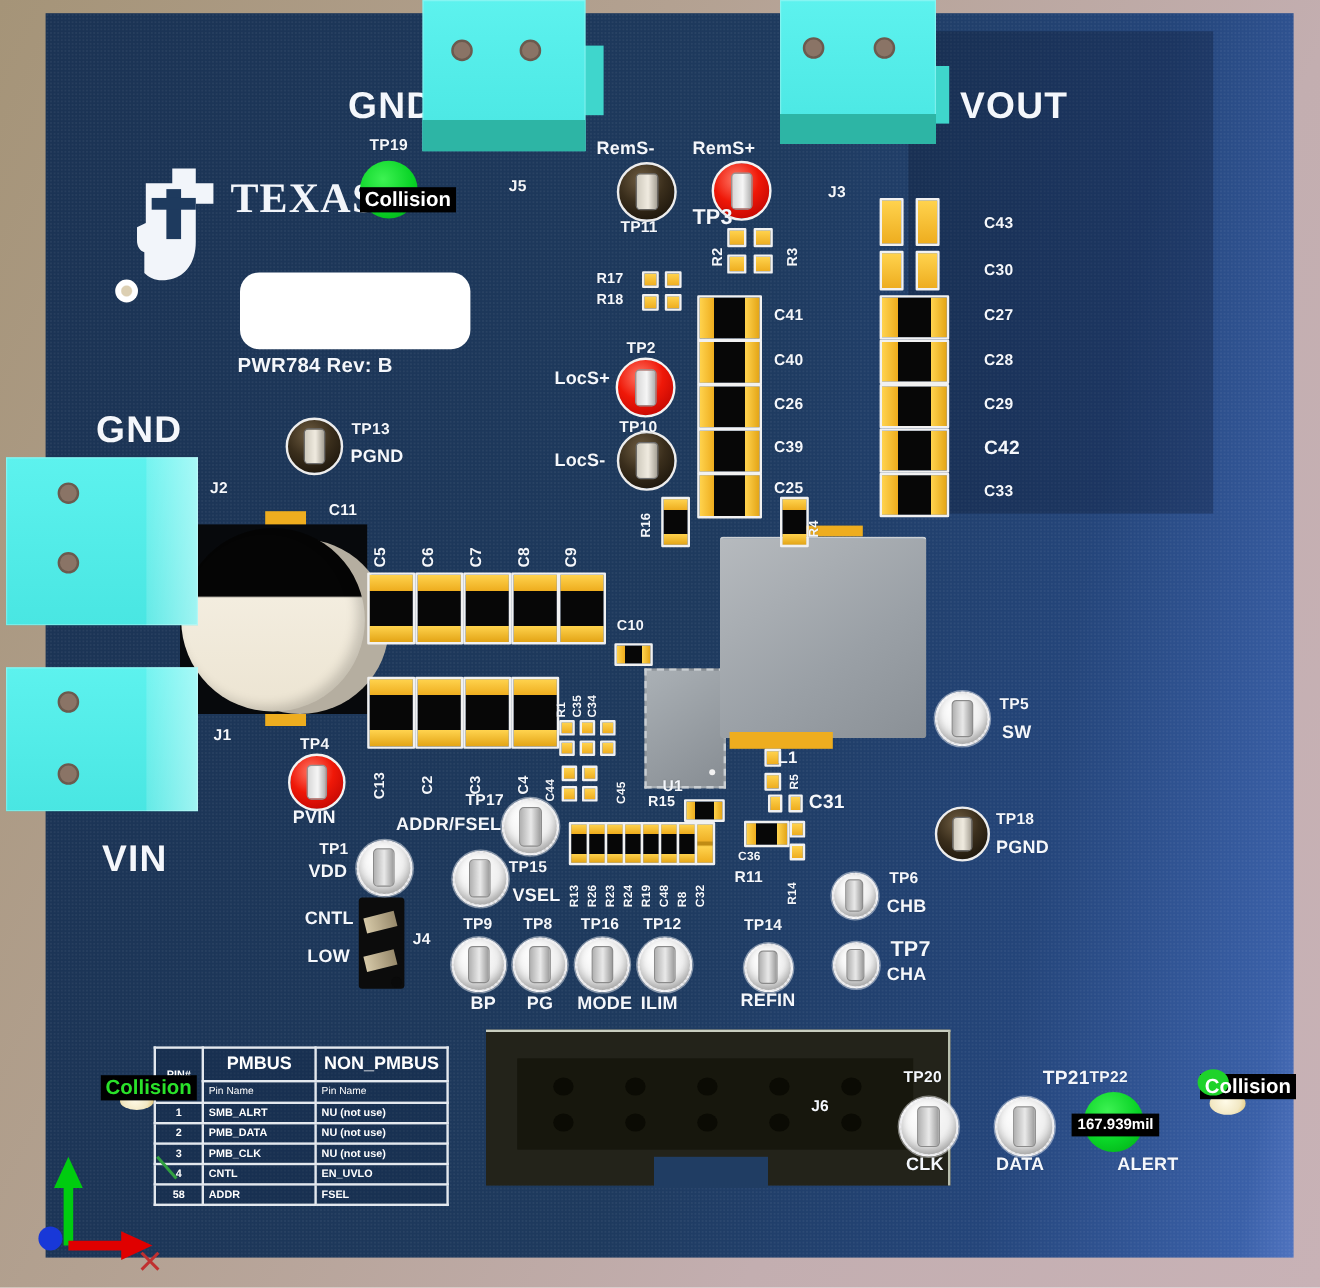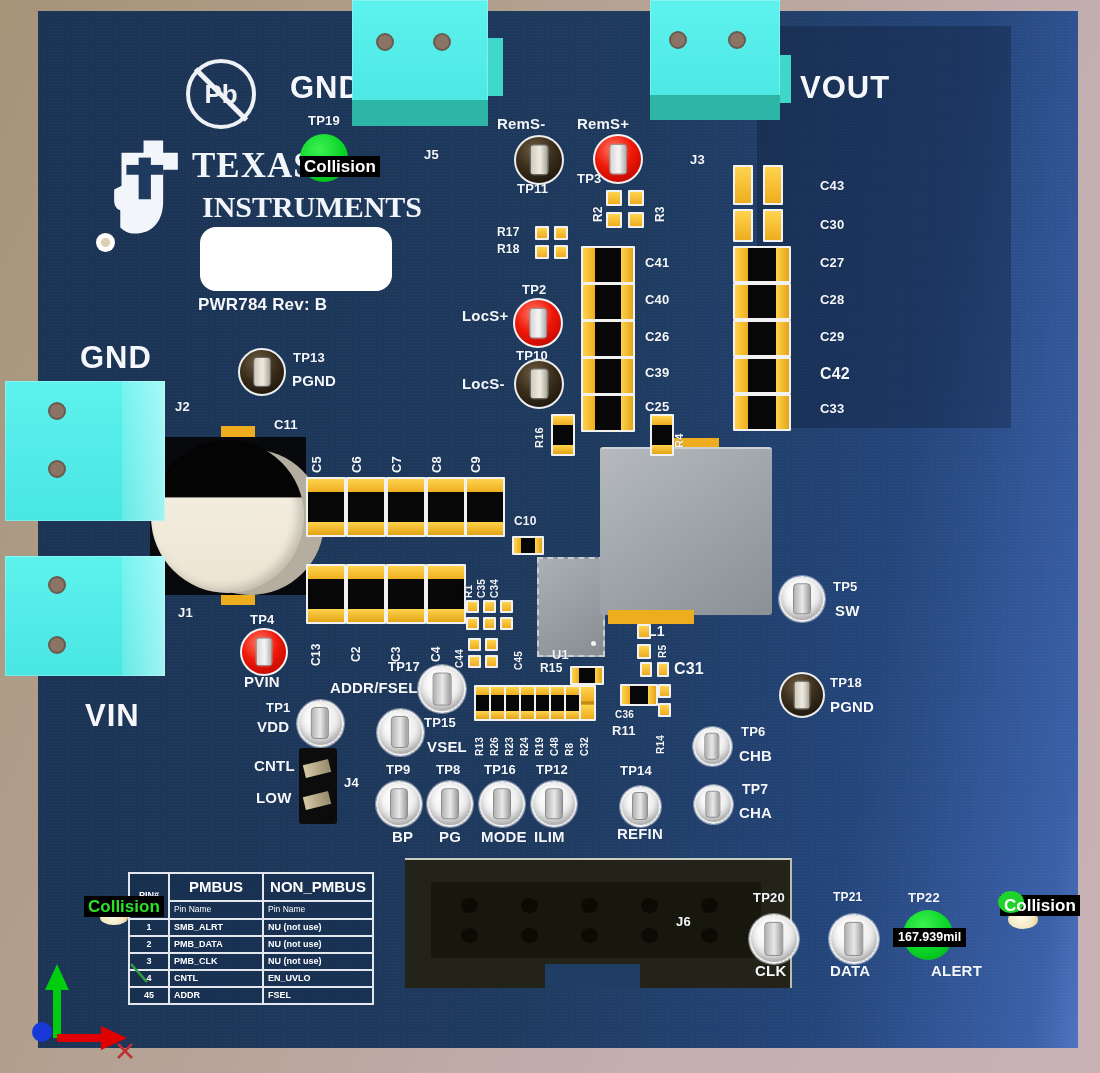--- a/index.html
+++ b/index.html
@@ -123,31 +123,27 @@
 
 <div id="scene">
   <div id="board"></div>
   <div id="shade-tr"></div>
 
   <div class="sk sk-big" style="left:290px;top:72px;">GND</div>
   <div class="sk sk-big" style="left:800px;top:72px;">VOUT</div>
   <div class="sk sk-big" style="left:80px;top:342px;">GND</div>
   <div class="sk sk-big" style="left:85px;top:700px;">VIN</div>
 
-  <div class="pb">
-      <span>Pb</span>
-    </div>
 
   <svg class="abs" style="left:108px;top:138px;z-index:5;" width="76" height="98" viewBox="0 0 60 80">
     <path d="M28 2 h16 v10 h12 v14 h-12 v26 c0 16 -9 26 -23 26 -5 0 -9 -2 -12 -5 l0 -14 c-3 -1 -5 -4 -5 -8 l0 -9 6 -3 0 -27 h18 z" fill="#f2f5fa"></path>
     <rect x="24" y="16" width="10" height="34" fill="#1e3a5e"></rect>
     <rect x="14" y="22" width="30" height="8" fill="#1e3a5e"></rect>
   </svg>
   <div class="ti-word" style="left:192px;top:146px;font-size:35px;letter-spacing:1px;">TEXAS</div>
-  <div class="ti-word" style="left:202px;top:190px;font-size:30px;">INSTRUMENTS</div>
 
   <div id="sticker"></div>
   <div class="sk" style="left:198px;top:296px;font-size:17px;">PWR784 Rev: B</div>
   <div id="white-dot"></div>
 
   <div class="c11-pad" style="left:221px;top:426px;"></div>
   <div class="c11-pad" style="left:221px;top:591px;"></div>
   <div id="c11-sq"></div>
   <div id="c11-side"></div>
   <div id="c11-can"></div>
@@ -210,21 +206,21 @@
           <td class="c1">3</td>
           <td class="c2">PMB_CLK</td>
           <td class="c3">NU (not use)</td>
         </tr>
         <tr>
           <td class="c1">4</td>
           <td class="c2">CNTL</td>
           <td class="c3">EN_UVLO</td>
         </tr>
         <tr>
-          <td class="c1">45</td>
+          <td class="c1">58</td>
           <td class="c2">ADDR</td>
           <td class="c3">FSEL</td>
         </tr>
       </tbody>
   </table>
 
   <div class="coll-box" style="left:300px;top:156px;">Collision</div>
   <div class="coll-box coll-green" style="left:84px;top:896px;">Collision</div>
   <div class="coll-dot" style="left:100px;top:910px;width:28px;height:15px;"></div>
   <div class="coll-box coll-mixed" style="left:1000px;top:895px;">Collision</div>
@@ -398,21 +394,21 @@
     <div class="trace" style="left: 663px; top: 438px; width: 56px; height: 9px;"></div>
     <div class="sk" style="left: 552px; top: 648px; font-size: 13px;">U1</div>
     <div class="sk" style="left: 648px; top: 624px; font-size: 14px;">L1</div>
     <div class="sk" style="left: 274px; top: 418px; font-size: 13px;">C11</div>
     <div class="tp tp-green" style="left: 300px; top: 134px; width: 48px; height: 48px;"></div>
     <div class="sk" style="left: 308px; top: 114px; font-size: 13px;">TP19</div>
     <div class="tp tp-dark" style="left: 514px; top: 135px; width: 46px; height: 46px;"></div>
     <div class="sk" style="left: 517px; top: 182px; font-size: 13px;">TP11</div>
     <div class="sk" style="left: 497px; top: 116px; font-size: 15px;">RemS-</div>
     <div class="tp tp-red" style="left: 593px; top: 134px; width: 46px; height: 46px;"></div>
-    <div class="sk" style="left: 577px; top: 172px; font-size: 13px;">TP3</div>
+    <div class="sk" style="left: 577px; top: 172px; font-size: 18px;">TP3</div>
     <div class="sk" style="left: 577px; top: 116px; font-size: 15px;">RemS+</div>
     <div class="tp tp-red" style="left: 513px; top: 298px; width: 46px; height: 46px;"></div>
     <div class="sk" style="left: 522px; top: 283px; font-size: 13px;">TP2</div>
     <div class="sk" style="left: 462px; top: 308px; font-size: 15px;">LocS+</div>
     <div class="tp tp-dark" style="left: 514px; top: 359px; width: 46px; height: 46px;"></div>
     <div class="sk" style="left: 516px; top: 349px; font-size: 13px;">TP10</div>
     <div class="sk" style="left: 462px; top: 376px; font-size: 15px;">LocS-</div>
     <div class="tp tp-dark" style="left: 238px; top: 348px; width: 44px; height: 44px;"></div>
     <div class="sk" style="left: 293px; top: 351px; font-size: 13px;">TP13</div>
     <div class="sk" style="left: 292px; top: 373px; font-size: 15px;">PGND</div>
@@ -431,39 +427,39 @@
     <div class="tp tp-white" style="left: 779px; top: 576px; width: 42px; height: 42px;"></div>
     <div class="sk" style="left: 833px; top: 580px; font-size: 13px;">TP5</div>
     <div class="sk" style="left: 835px; top: 603px; font-size: 15px;">SW</div>
     <div class="tp tp-dark" style="left: 779px; top: 672px; width: 42px; height: 42px;"></div>
     <div class="sk" style="left: 830px; top: 676px; font-size: 13px;">TP18</div>
     <div class="sk" style="left: 830px; top: 699px; font-size: 15px;">PGND</div>
     <div class="tp tp-white" style="left: 692.5px; top: 726.5px; width: 35px; height: 35px;"></div>
     <div class="sk" style="left: 741px; top: 725px; font-size: 13px;">TP6</div>
     <div class="sk" style="left: 739px; top: 748px; font-size: 15px;">CHB</div>
     <div class="tp tp-white" style="left: 693.5px; top: 784.5px; width: 35px; height: 35px;"></div>
-    <div class="sk" style="left: 742px; top: 782px; font-size: 14px;">TP7</div>
+    <div class="sk" style="left: 742px; top: 782px; font-size: 18px;">TP7</div>
     <div class="sk" style="left: 739px; top: 805px; font-size: 15px;">CHA</div>
     <div class="tp tp-white" style="left: 619.5px; top: 785.5px; width: 37px; height: 37px;"></div>
     <div class="sk" style="left: 620px; top: 764px; font-size: 13px;">TP14</div>
     <div class="sk" style="left: 617px; top: 826px; font-size: 15px;">REFIN</div>
     <div class="tp tp-white" style="left: 376px; top: 781px; width: 42px; height: 42px;"></div>
     <div class="sk" style="left: 386px; top: 763px; font-size: 13px;">TP9</div>
     <div class="sk" style="left: 392px; top: 829px; font-size: 15px;">BP</div>
     <div class="tp tp-white" style="left: 427px; top: 781px; width: 42px; height: 42px;"></div>
     <div class="sk" style="left: 436px; top: 763px; font-size: 13px;">TP8</div>
     <div class="sk" style="left: 439px; top: 829px; font-size: 15px;">PG</div>
     <div class="tp tp-white" style="left: 479px; top: 781px; width: 42px; height: 42px;"></div>
     <div class="sk" style="left: 484px; top: 763px; font-size: 13px;">TP16</div>
     <div class="sk" style="left: 481px; top: 829px; font-size: 15px;">MODE</div>
     <div class="tp tp-white" style="left: 531px; top: 781px; width: 42px; height: 42px;"></div>
     <div class="sk" style="left: 536px; top: 763px; font-size: 13px;">TP12</div>
     <div class="sk" style="left: 534px; top: 829px; font-size: 15px;">ILIM</div>
     <div class="tp tp-white" style="left: 749px; top: 914px; width: 46px; height: 46px;"></div>
     <div class="sk" style="left: 753px; top: 891px; font-size: 13px;">TP20</div>
     <div class="sk" style="left: 755px; top: 963px; font-size: 15px;">CLK</div>
     <div class="tp tp-white" style="left: 829px; top: 914px; width: 46px; height: 46px;"></div>
-    <div class="sk" style="left: 833px; top: 891px; font-size: 12px;">TP21</div>
+    <div class="sk" style="left: 869px; top: 891px; font-size: 16px;">TP21</div>
     <div class="sk" style="left: 830px; top: 963px; font-size: 15px;">DATA</div>
     <div class="tp tp-green" style="left: 903px; top: 910px; width: 50px; height: 50px;"></div>
     <div class="sk" style="left: 908px; top: 891px; font-size: 13px;">TP22</div>
     <div class="sk" style="left: 903px; top: 963px; font-size: 15px; margin-left: 28px;">ALERT</div>
   </div>
 
 </body></html>

